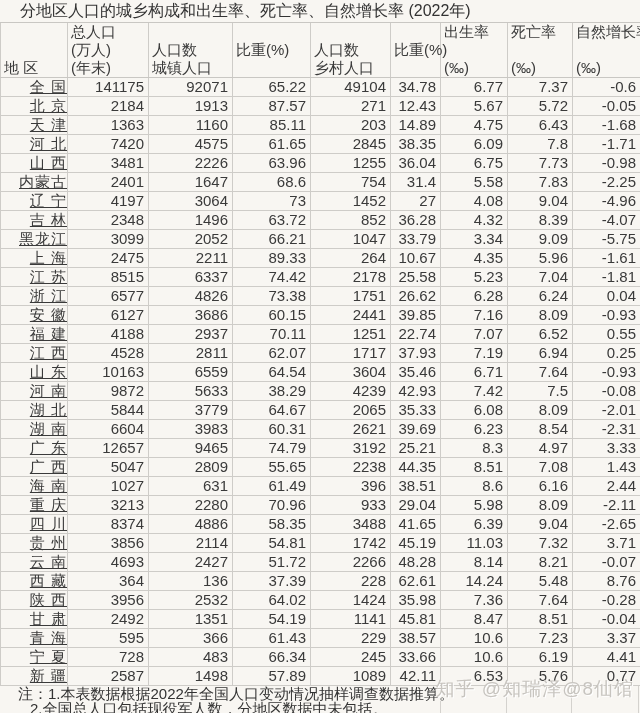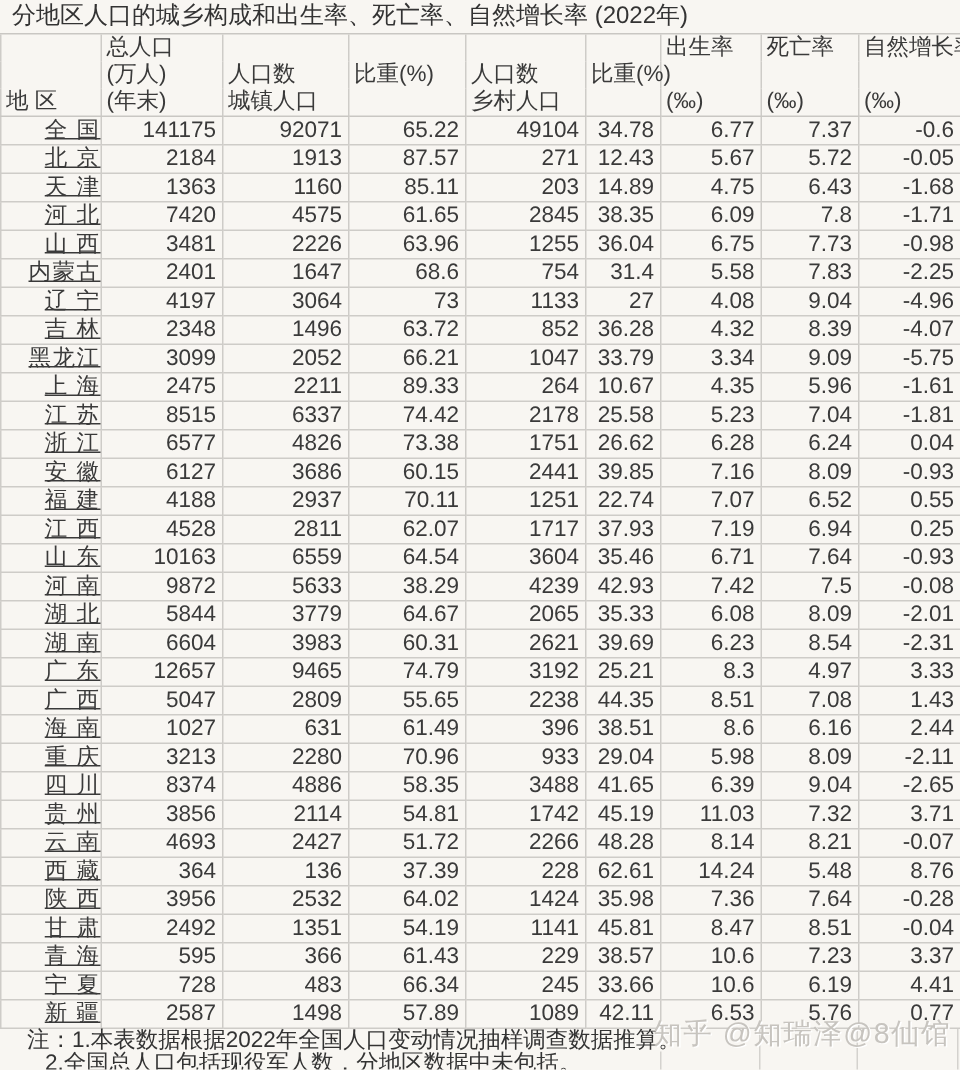--- a/index.html
+++ b/index.html
@@ -7,21 +7,21 @@
     width:640px;height:713px;
     background:#f8f6f2;
     font-family:"Liberation Sans","DejaVu Sans",sans-serif;
     color:#383838;
     position:relative;
     overflow:hidden;
   }
   .page{width:640px;position:relative;}
   .title-bar{
     height:22px;line-height:22px;
-    font-size:16px;padding-left:8px;
+    font-size:16px;padding-left:20px;
     white-space:nowrap;
     border-bottom:1px solid #c9c7c3;
     color:#333;
   }
   table{
     table-layout:fixed;border-collapse:collapse;
     width:640px;font-size:15px;color:#3a3a3a;
   }
   col.c1{width:67px}col.c2{width:81px}col.c3{width:84px}
   col.c4{width:78px}col.c5{width:80px}col.c6{width:50px}
@@ -174,21 +174,21 @@
           <td class="num">31.4</td>
           <td class="num">5.58</td>
           <td class="num">7.83</td>
           <td class="num">-2.25</td>
         </tr>
         <tr>
           <td class="region">辽 宁</td>
           <td class="num">4197</td>
           <td class="num">3064</td>
           <td class="num">73</td>
-          <td class="num">1133</td>
+          <td class="num">1452</td>
           <td class="num">27</td>
           <td class="num">4.08</td>
           <td class="num">9.04</td>
           <td class="num">-4.96</td>
         </tr>
         <tr>
           <td class="region">吉 林</td>
           <td class="num">2348</td>
           <td class="num">1496</td>
           <td class="num">63.72</td>

